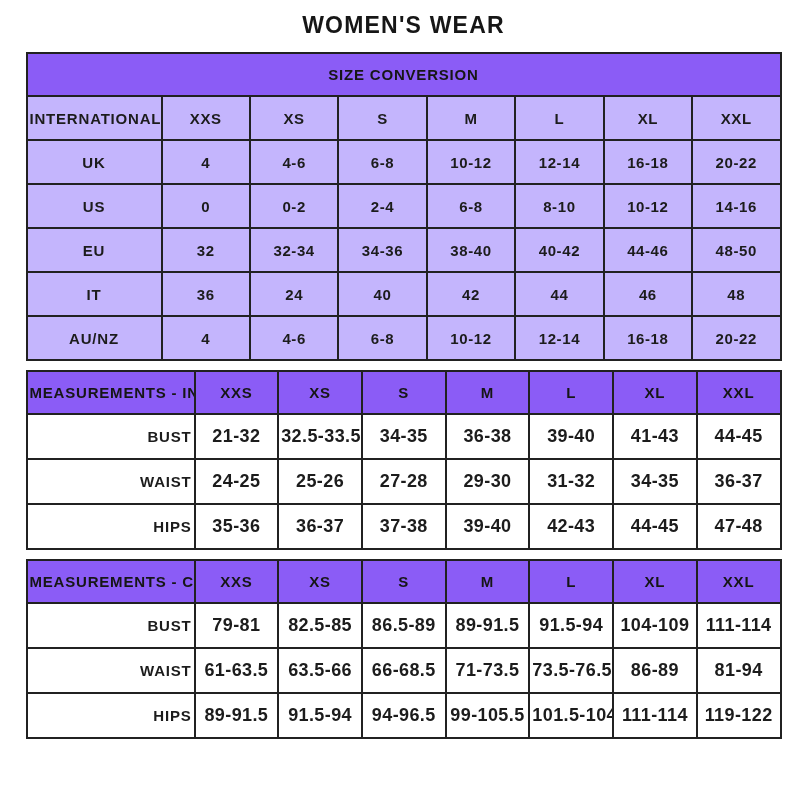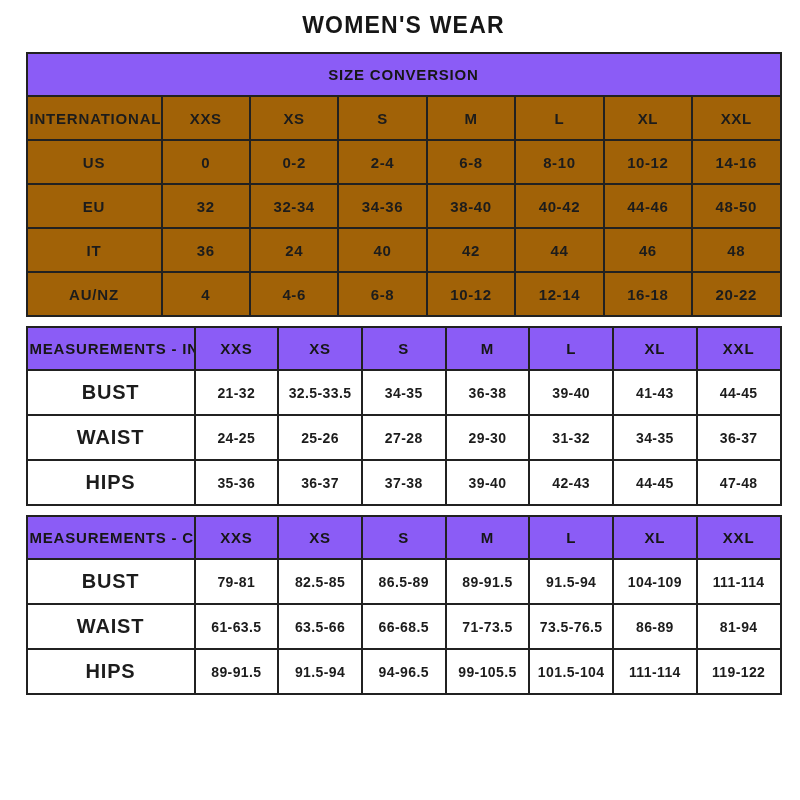--- a/index.html
+++ b/index.html
@@ -48,36 +48,37 @@
     letter-spacing: 0.8px;
     height: 41px;
     color: #161616;
   }
   
   .t-conv td {
     height: 42px;
     font-size: 15px;
     font-weight: 600;
     letter-spacing: 0.6px;
-    background: #a16207;
+    background: #c4b5fd;
   }
   .t-conv .row-label {
     letter-spacing: 0.8px;
   }
   
   .t-meas td {
     height: 43px;
-    font-size: 14px;
+    font-size: 18px;
     font-weight: 600;
     letter-spacing: 0.4px;
     background: #ffffff;
   }
   .t-meas td.row-label {
-    font-size: 20px;
+    font-size: 15px;
     letter-spacing: 0.8px;
+    text-align: right;
   }
 </style>
 </head>
 <body>
 
 <div class="page">
 
   <h1 class="page-title">WOMEN'S WEAR</h1>
 
   <table class="t-conv">
@@ -97,20 +98,30 @@
     </tr>
     <tr>
       <td class="row-label">INTERNATIONAL</td>
       <td>XXS</td>
       <td>XS</td>
       <td>S</td>
       <td>M</td>
       <td>L</td>
       <td>XL</td>
       <td>XXL</td>
+    </tr>
+    <tr>
+      <td class="row-label">UK</td>
+      <td>4</td>
+      <td>4-6</td>
+      <td>6-8</td>
+      <td>10-12</td>
+      <td>12-14</td>
+      <td>16-18</td>
+      <td>20-22</td>
     </tr>
     <tr>
       <td class="row-label">US</td>
       <td>0</td>
       <td>0-2</td>
       <td>2-4</td>
       <td>6-8</td>
       <td>8-10</td>
       <td>10-12</td>
       <td>14-16</td>

